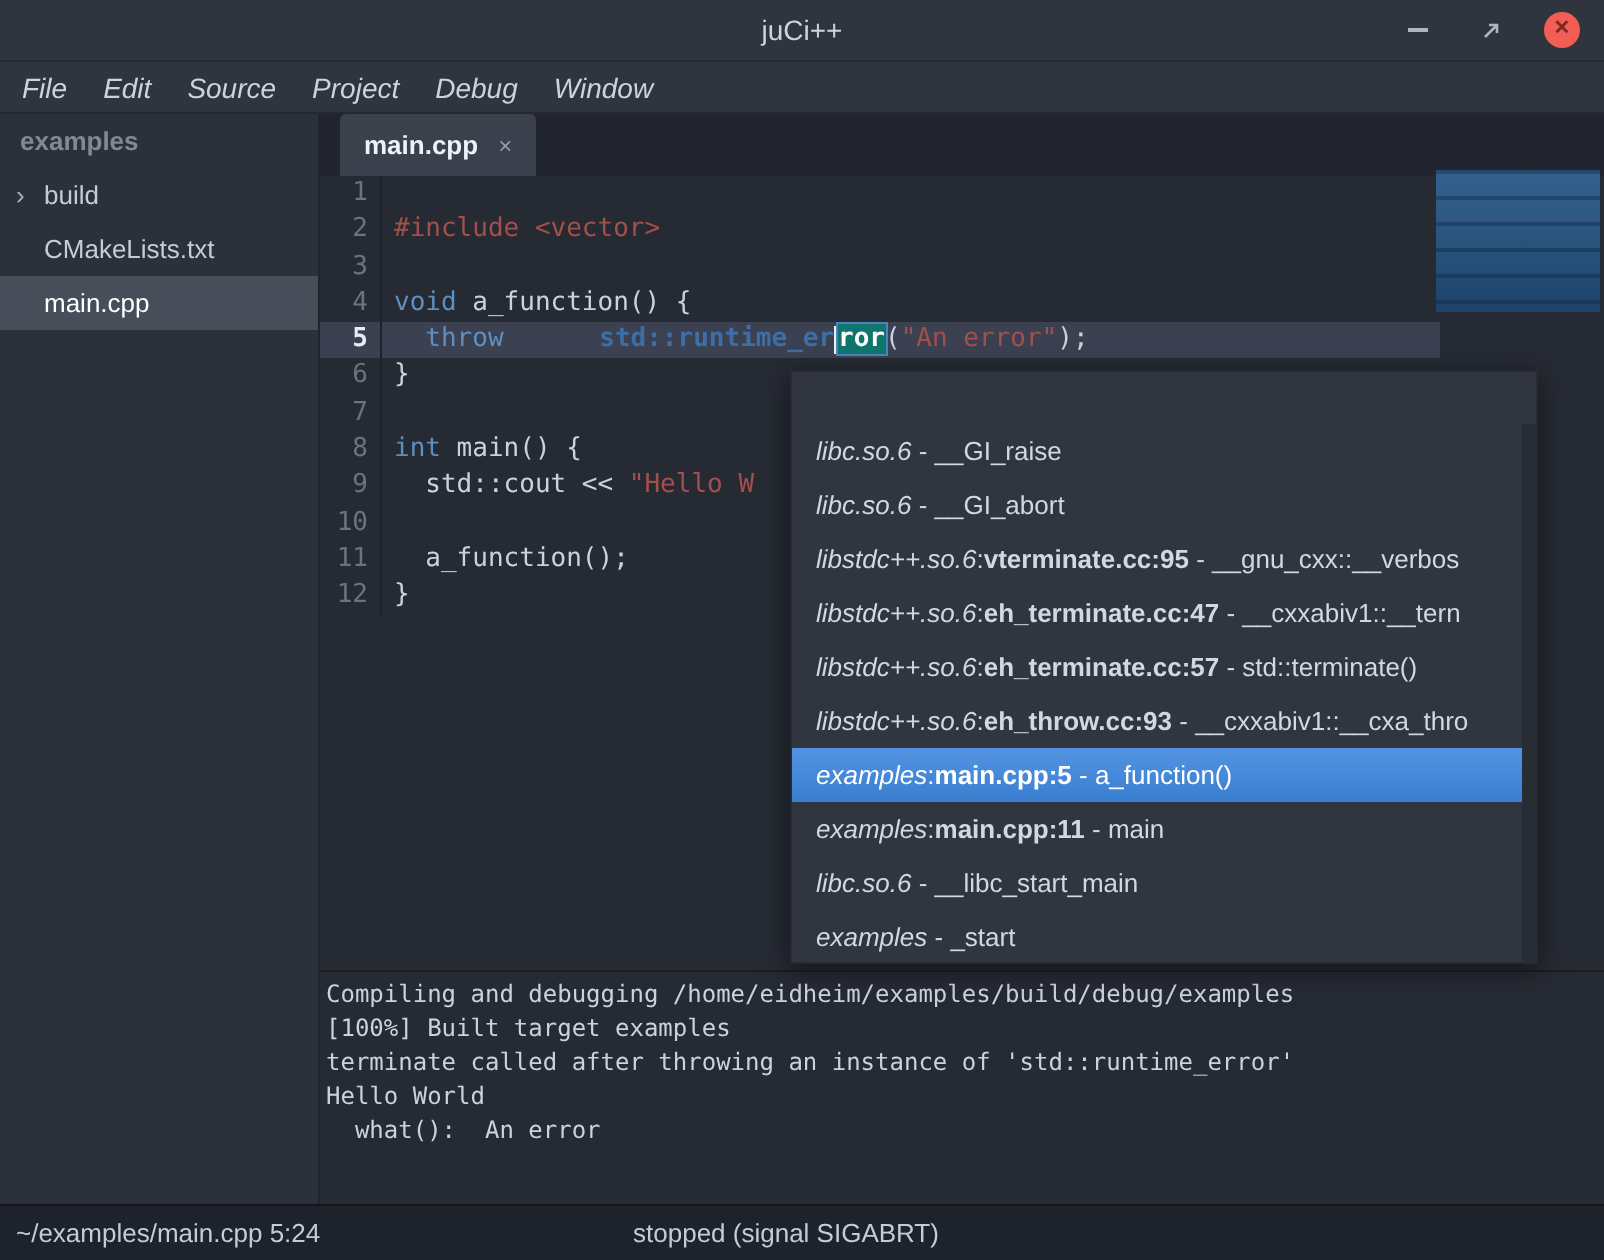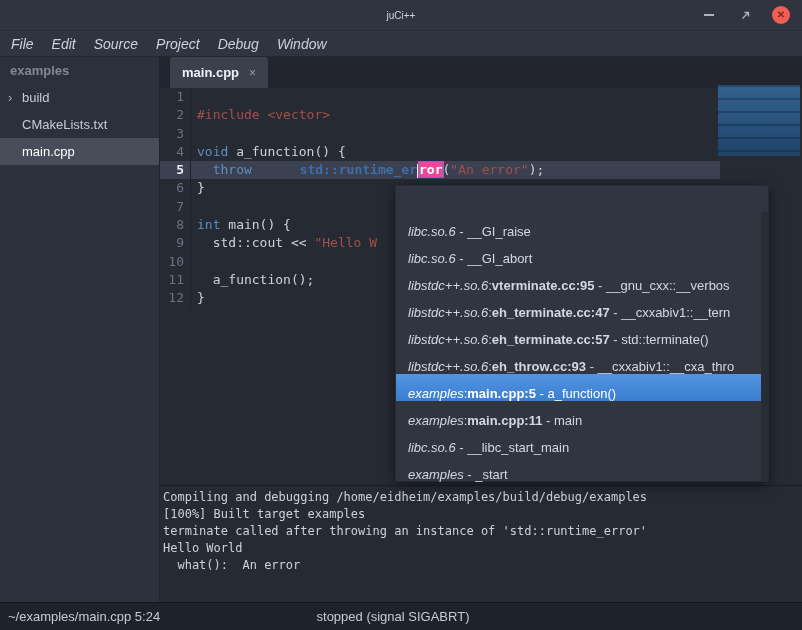--- a/index.html
+++ b/index.html
@@ -3,21 +3,21 @@
 <meta charset="utf-8">
 <style>
   * { margin:0; padding:0; box-sizing:border-box; }
   html,body { width:802px; height:630px; }
   body { font-family:"Liberation Sans",sans-serif; background:#262a33; overflow:hidden; }
   .app { position:relative; width:802px; height:630px; background:#262a33; }
 
   
   .titlebar { height:31px; background:#2f343f; border-bottom:1px solid #272b34;
               display:flex; align-items:center; justify-content:center; position:relative; }
-  .title { color:#ced4de; font-size:10px; }
+  .title { color:#ced4de; font-size:14px; }
   .controls { position:absolute; right:12px; top:0; height:100%; display:flex; align-items:center; gap:18px; }
   .ctrl { width:18px; height:18px; display:flex; align-items:center; justify-content:center; }
   .min-glyph { width:10px; height:2px; background:#aeb5c0; }
   .close-btn { border-radius:50%; background:#f25d54; }
   .close-x { color:#7c2722; font-size:10px; font-weight:700; line-height:1; }
 
   
   .menubar { height:26px; background:#2f343f; border-bottom:1px solid #242831;
              display:flex; align-items:stretch; padding-left:2px;font-style:italic; }
   .menu-item { padding:0 9px; font-size:14px; color:#ccd3dd; display:flex; align-items:center; }
@@ -45,34 +45,34 @@
   .line { display:flex; height:18.3px; align-items:center; }
   .line.current { background:#3b4150; width:560px; }
   .gutter { width:31px; flex:none; text-align:right; padding-right:6px; color:#6a7383;
             border-right:1px solid #1e222a; height:100%; line-height:18.3px; }
   .line.current .gutter { color:#e9edf3; font-weight:700; }
   .code { padding-left:6px; white-space:pre; line-height:18.3px; }
   .p { color:#ccd2dc; }
   .k { color:#5e8ec2; }
   .t { color:#3d6ea8; font-weight:700;margin-left:40px; }
   .s { color:#a3504c; }
-  .tsel { background:#ec4899; color:#ffffff; font-weight:700; outline:1px solid #4a85c0; }
+  .tsel { background:#0f766e; color:#ffffff; font-weight:700; outline:1px solid #4a85c0; }
   .cursor { display:inline-block; width:2px; height:14px; background:#eef2f7; vertical-align:middle; }
 
   
   .blue-fragment { position:absolute; left:718px; top:85px; width:82px; height:71px; z-index:5;
     background:
       repeating-linear-gradient(180deg, rgba(12,30,52,0.35) 0 2px, transparent 2px 13px),
       linear-gradient(180deg, #33618d 0%, #2a5580 45%, #1e4268 100%); }
 
   
   .stack-popup { position:absolute; left:395px; top:185px; width:374px; height:297px; z-index:10;
                  background:#31353f; border:1px solid #262a33; box-shadow:0 3px 12px rgba(0,0,0,0.5); }
   .popup-spacer { height:26px; }
-  .popup-row { height:27px; display:flex; align-items:flex-end; padding-left:12px; font-size:13px;
+  .popup-row { height:27px; display:flex; align-items:center; padding-left:12px; font-size:13px;
                color:#d2d8e2; white-space:pre; overflow:hidden; }
   .popup-row .mod { font-style:italic; }
   .popup-row b { font-weight:700; }
   .popup-row.selected { background:linear-gradient(180deg,#5394e2,#3a7ecf); color:#ffffff; }
   .popup-scrollbar { position:absolute; right:0; top:26px; width:7px; height:270px; background:#282c35; }
 
   
   .terminal { height:117px; background:#262a33; border-top:1px solid #1b1e25;
               font-family:"DejaVu Sans Mono",monospace; font-size:12px; color:#ccd2dc;
               padding:3px 2px 0 3px; overflow:hidden; }

